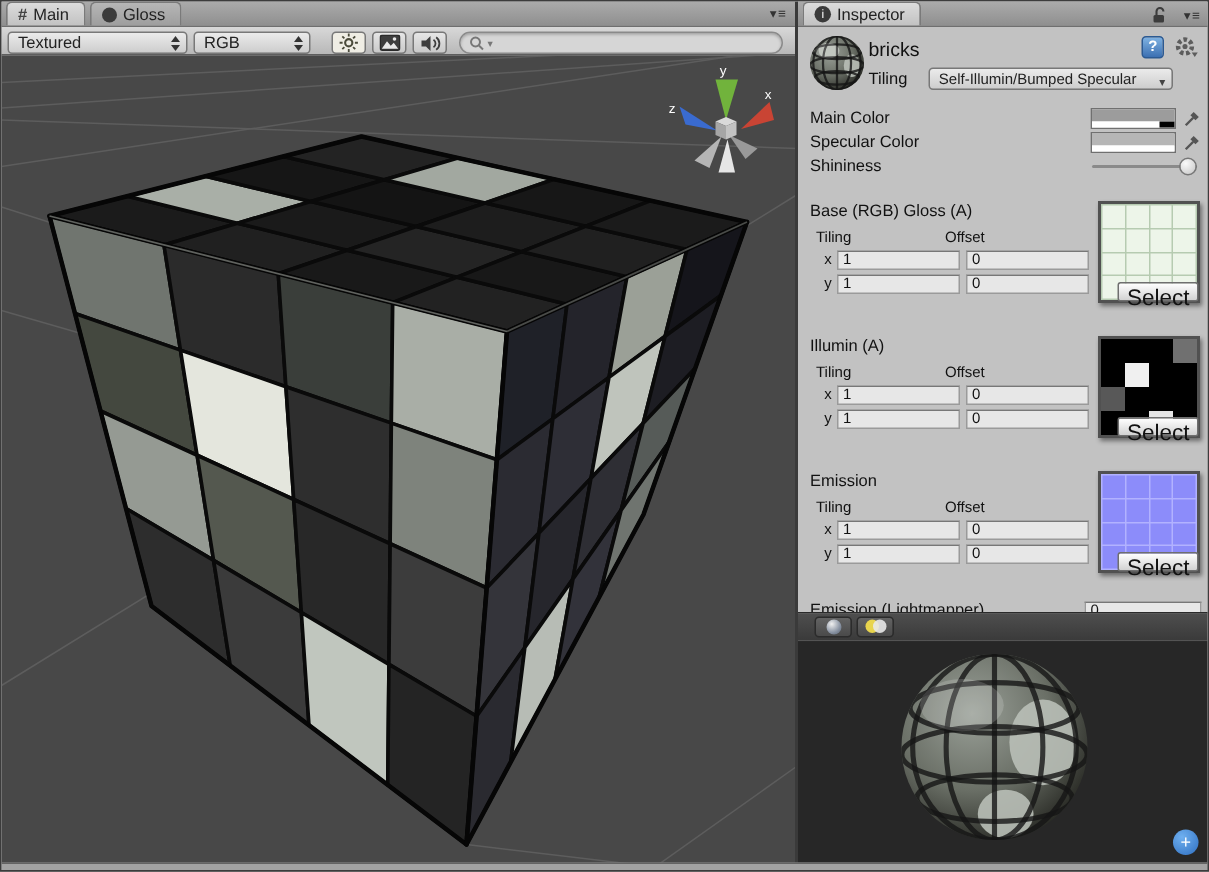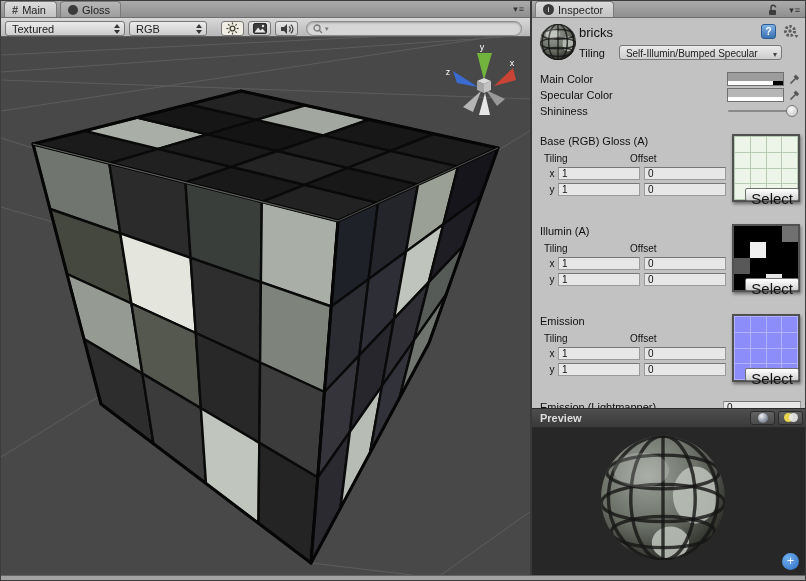--- a/index.html
+++ b/index.html
@@ -442,21 +442,20 @@
       </div>
 
       <div id="emission-row">
         <span class="plabel">Emission (Lightmapper)</span>
         <input class="num" value="0" style="">
       </div>
     </div>
 
     <div id="preview">
       <div id="preview-header">
-        <span class="ptitle">Preview</span>
         <div class="pbtn">
             <span class="orb"></span>
           </div>
         <div class="pbtn">
             <span class="dual">
               <i class="a"></i>
               <i class="b"></i>
             </span>
           </div>
       </div>

